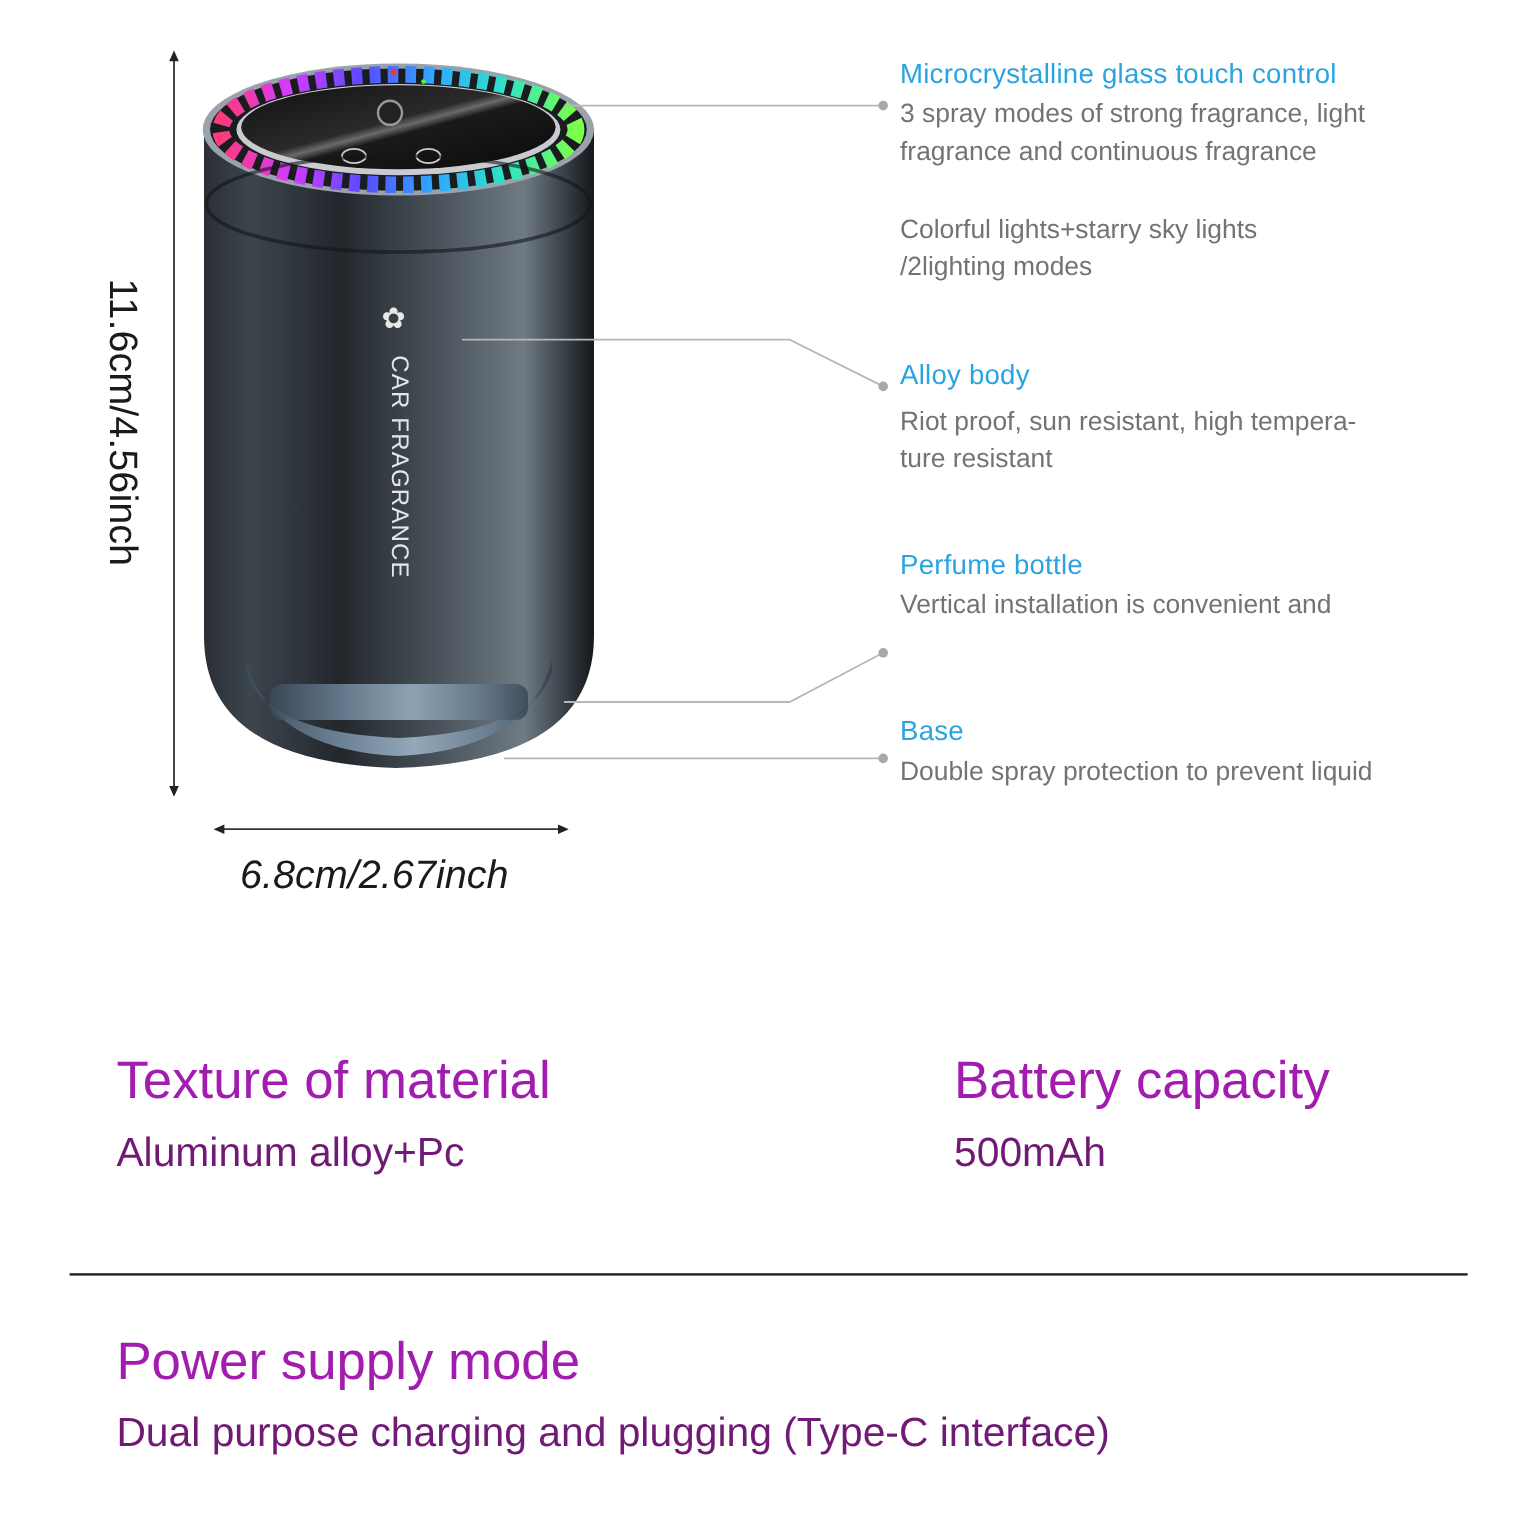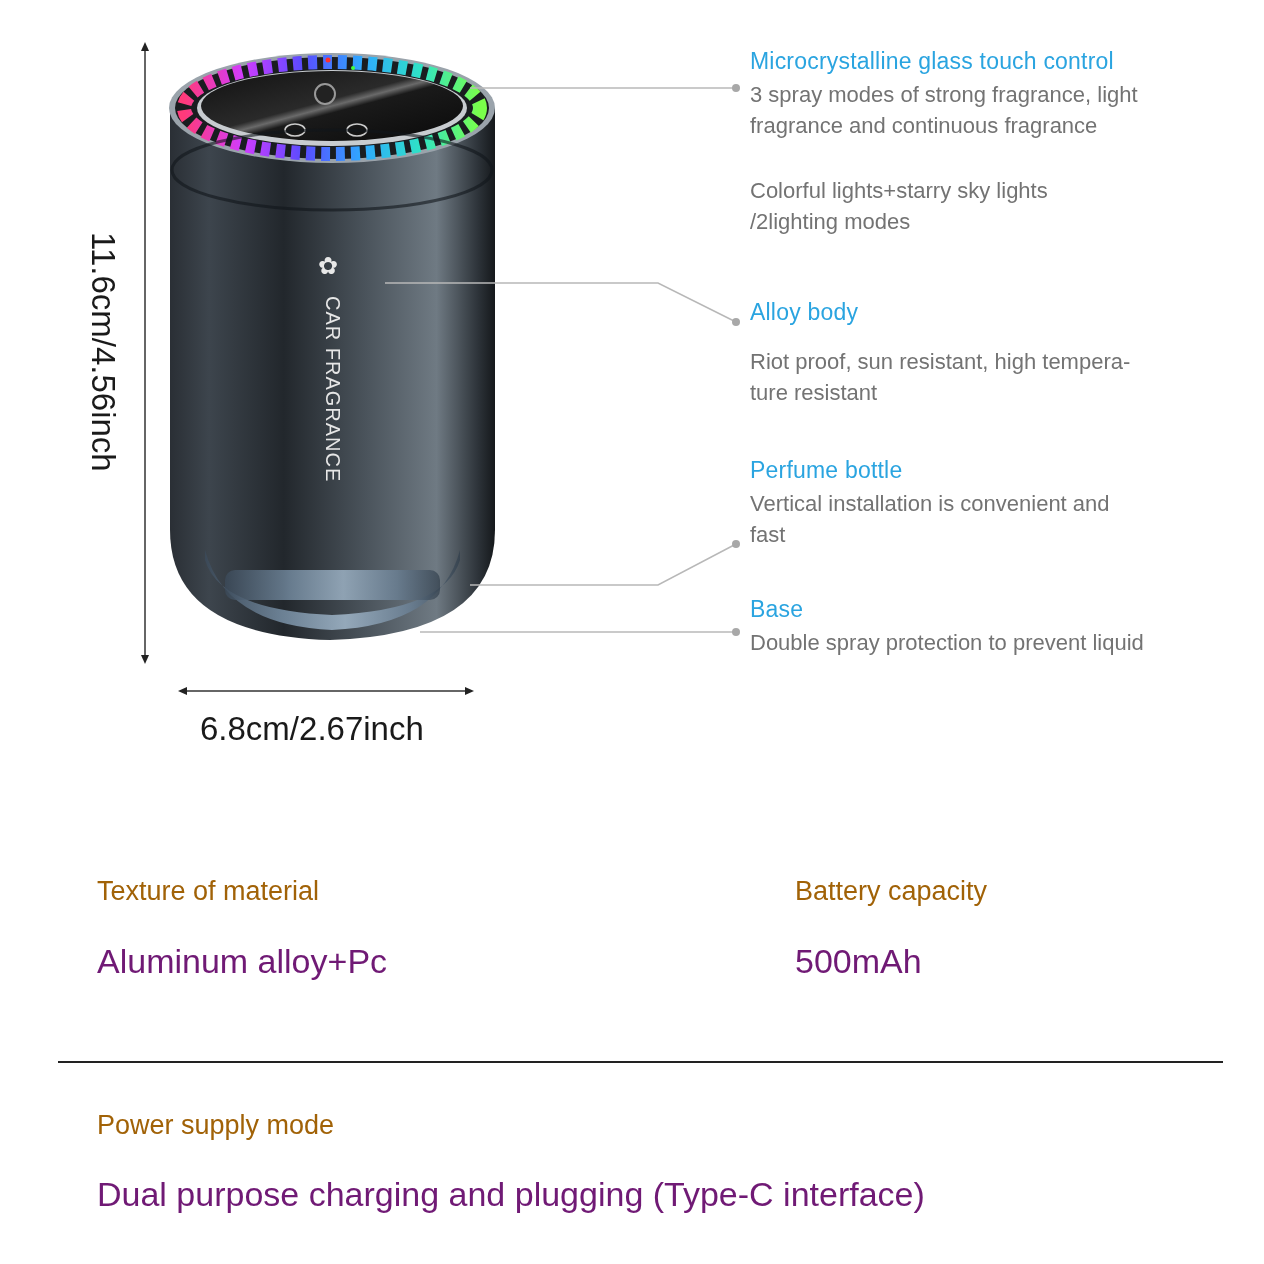--- a/index.html
+++ b/index.html
@@ -1,20 +1,20 @@
 <!DOCTYPE html>
 <html><head>
 <meta charset="utf-8">
 <style>
   html, body { margin:0; padding:0; background:#ffffff; }
   body { width:1264px; height:1264px; position:relative; overflow:hidden; font-family:"Liberation Sans", sans-serif; color:#1a1a1a; }
   .abs { position:absolute; }
   .callout-title { font-size:23px; color:#2aa4e0; white-space:nowrap; letter-spacing:0.2px; }
   .callout-text { font-size:22px; line-height:31px; color:#737373; white-space:nowrap; }
-  .spec-title { font-size:27px; color:#a16207; white-space:nowrap; }
+  .spec-title { font-size:44px; color:#a21caf; white-space:nowrap; }
   .spec-value { font-size:34px; color:#701a75; white-space:nowrap; }
   .dim-h { font-size:33px; color:#1a1a1a; white-space:nowrap; }
   .dim-v { font-size:33px; color:#1a1a1a; white-space:nowrap; transform-origin:left top; transform:rotate(90deg); }
   svg { display:block; }
 </style>
 </head>
 <body>
 
 <div class="abs" style="left:138px;top:42px;width:14px;height:622px;">
   <svg width="14" height="622" viewBox="0 0 14 622">
@@ -25,21 +25,21 @@
 </div>
 <div class="abs dim-v" style="left:122px;top:232px;">11.6cm/4.56inch</div>
 
 <div class="abs" style="left:178px;top:684px;width:296px;height:14px;">
   <svg width="296" height="14" viewBox="0 0 296 14">
     <line x1="6" y1="7" x2="290" y2="7" stroke="#333" stroke-width="1.5"></line>
     <polygon points="0,7 9,3 9,11" fill="#222"></polygon>
     <polygon points="296,7 287,3 287,11" fill="#222"></polygon>
   </svg>
 </div>
-<div class="abs dim-h" style="left:200px;top:710px;">6.8cm/2.67inch</div>
+<div class="abs dim-h" style="left:200px;top:710px;font-style:italic;">6.8cm/2.67inch</div>
 
 <div class="abs" style="left:165px;top:50px;width:335px;height:600px;">
   <svg width="335" height="600" viewBox="0 0 335 600">
     <defs>
       <linearGradient id="bodyGrad" x1="0" y1="0" x2="1" y2="0">
         <stop offset="0" stop-color="#2a2f35"></stop>
         <stop offset="0.12" stop-color="#3d454d"></stop>
         <stop offset="0.35" stop-color="#22272c"></stop>
         <stop offset="0.6" stop-color="#4a535b"></stop>
         <stop offset="0.82" stop-color="#6f7a83"></stop>
@@ -115,28 +115,27 @@
 <div class="abs" style="left:750px;top:48px;">
   <div class="callout-title">Microcrystalline glass touch control</div>
   <div class="callout-text" style="margin-top:4px;">3 spray modes of strong fragrance, light</div>
   <div class="callout-text">fragrance and continuous fragrance</div>
   <div class="callout-text" style="margin-top:34px;">Colorful lights+starry sky lights</div>
   <div class="callout-text">/2lighting modes</div>
 </div>
 
 <div class="abs" style="left:750px;top:299px;">
   <div class="callout-title">Alloy body</div>
-  <div class="callout-text" style="margin-top:20px;text-align:right;">Riot proof, sun resistant, high tempera-</div>
+  <div class="callout-text" style="margin-top:9px;text-align:right;">Riot proof, sun resistant, high tempera-</div>
   <div class="callout-text">ture resistant</div>
 </div>
 
 <div class="abs" style="left:750px;top:457px;">
   <div class="callout-title">Perfume bottle</div>
   <div class="callout-text" style="margin-top:4px;">Vertical installation is convenient and</div>
-  <div class="callout-text">fast</div>
 </div>
 
 <div class="abs" style="left:750px;top:596px;">
   <div class="callout-title">Base</div>
   <div class="callout-text" style="margin-top:4px;">Double spray protection to prevent liquid</div>
 </div>
 
 <div class="abs spec-title" style="left:97px;top:876px;">Texture of material</div>
 <div class="abs spec-value" style="left:97px;top:942px;">Aluminum alloy+Pc</div>
 

